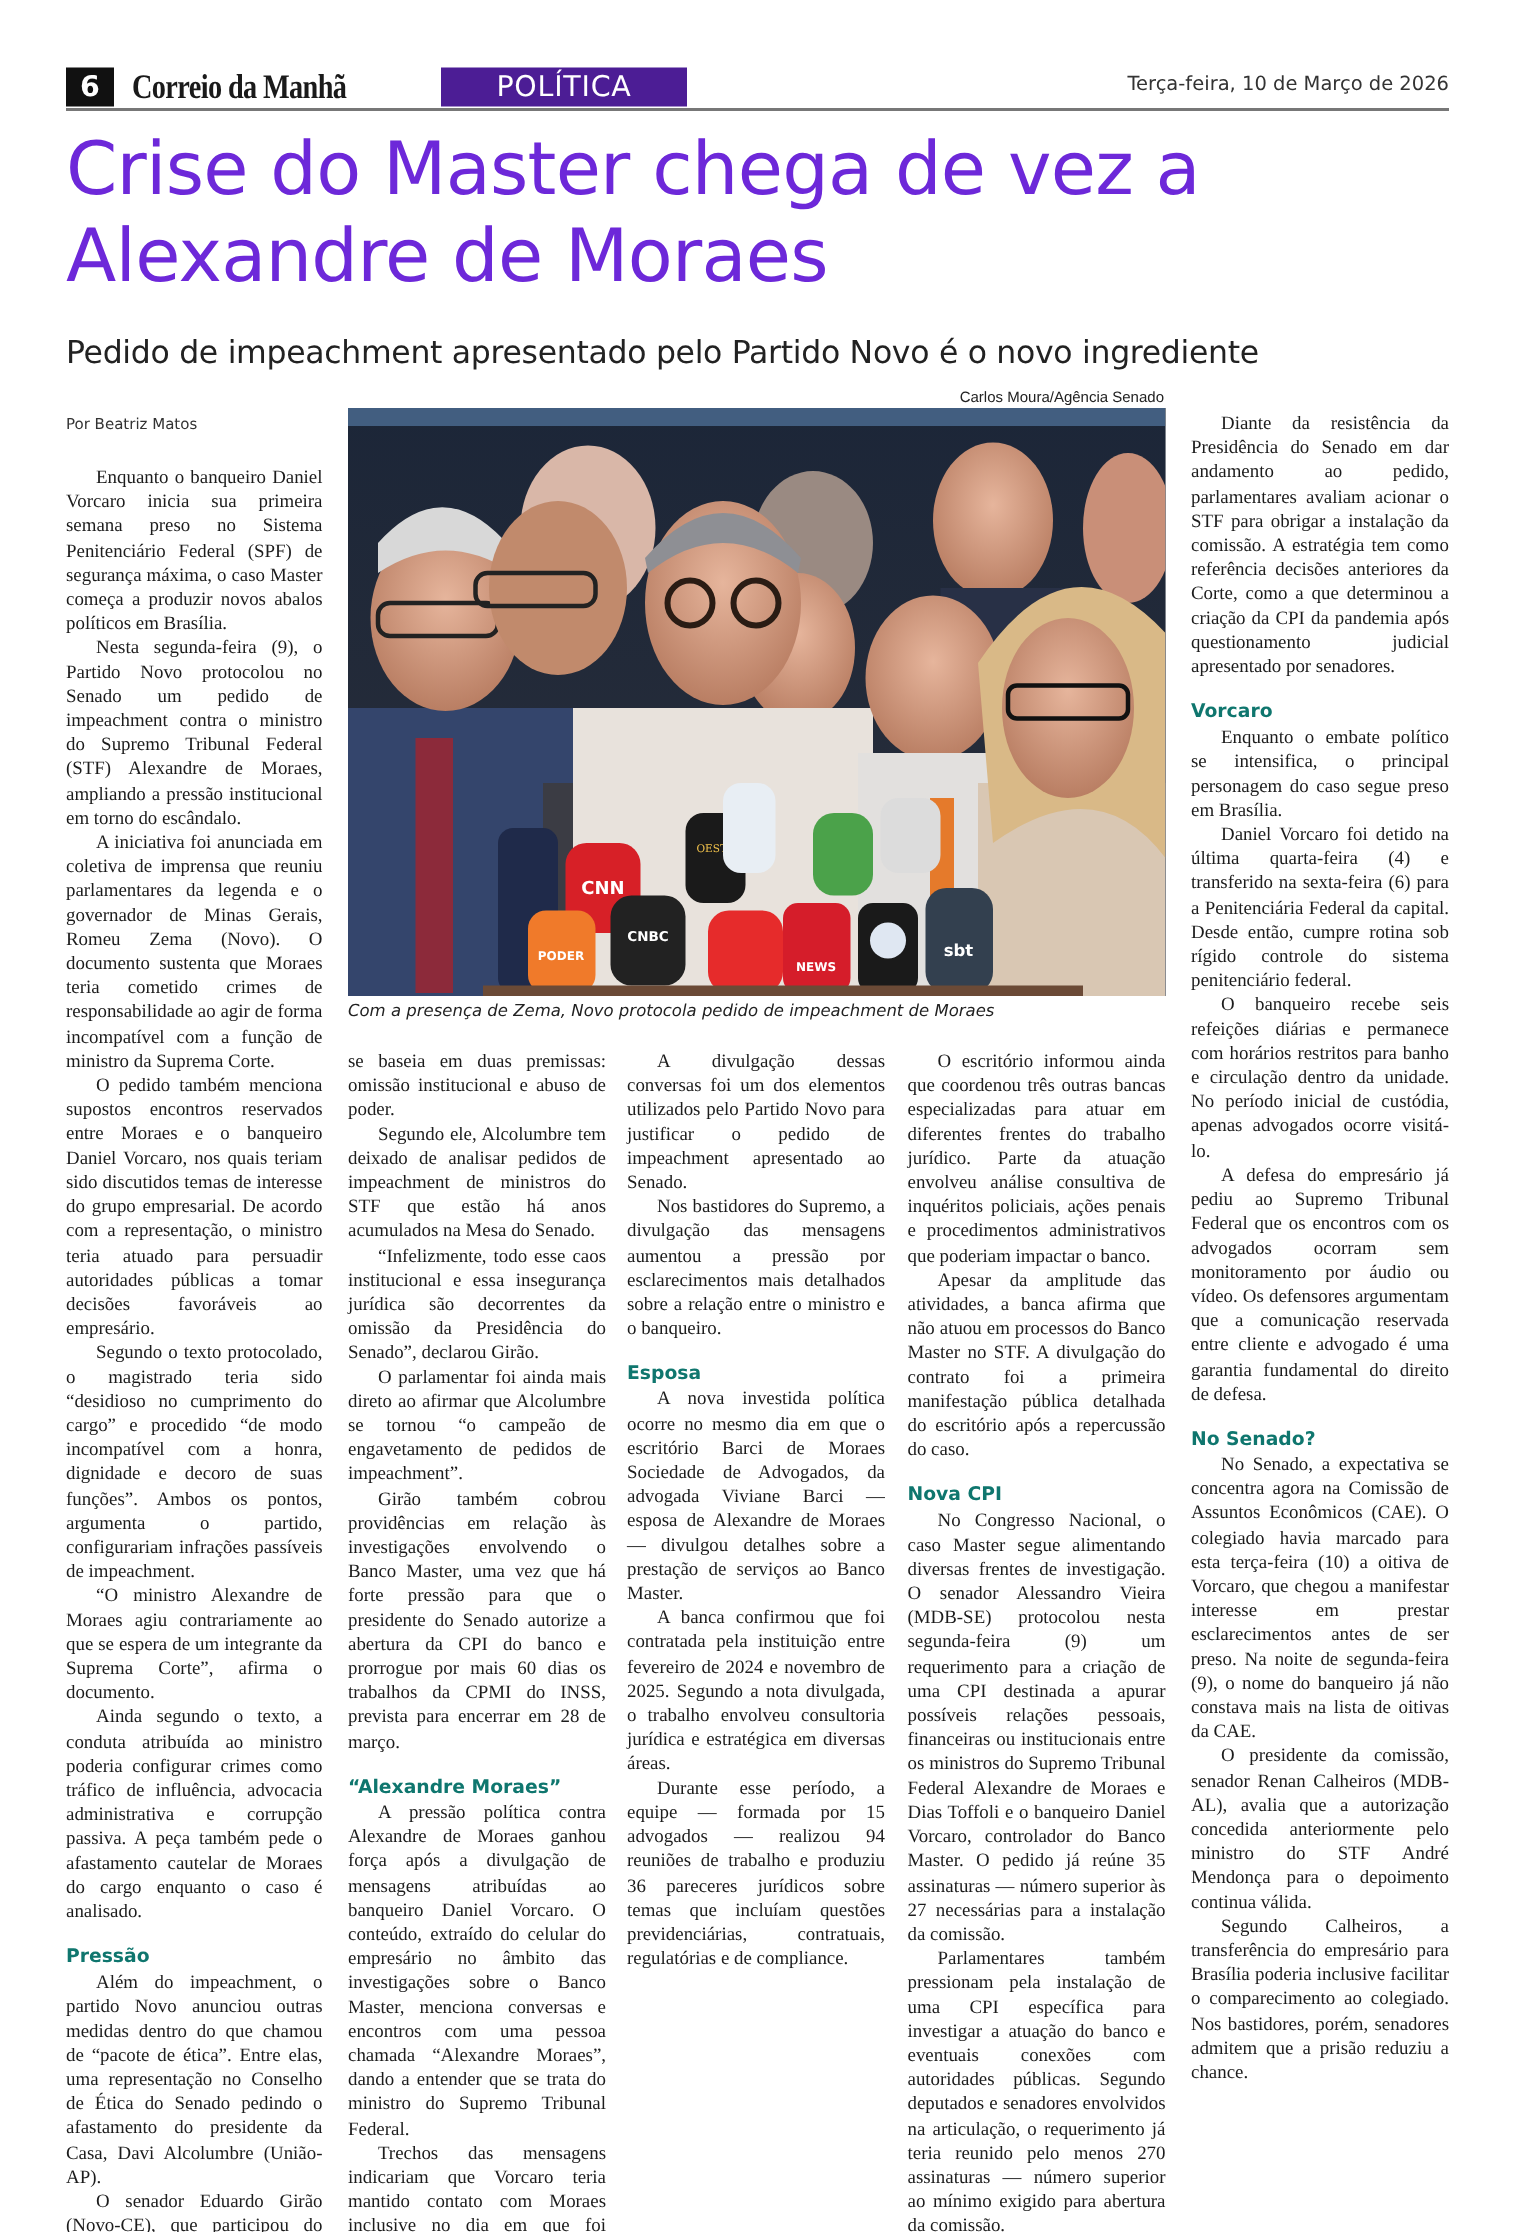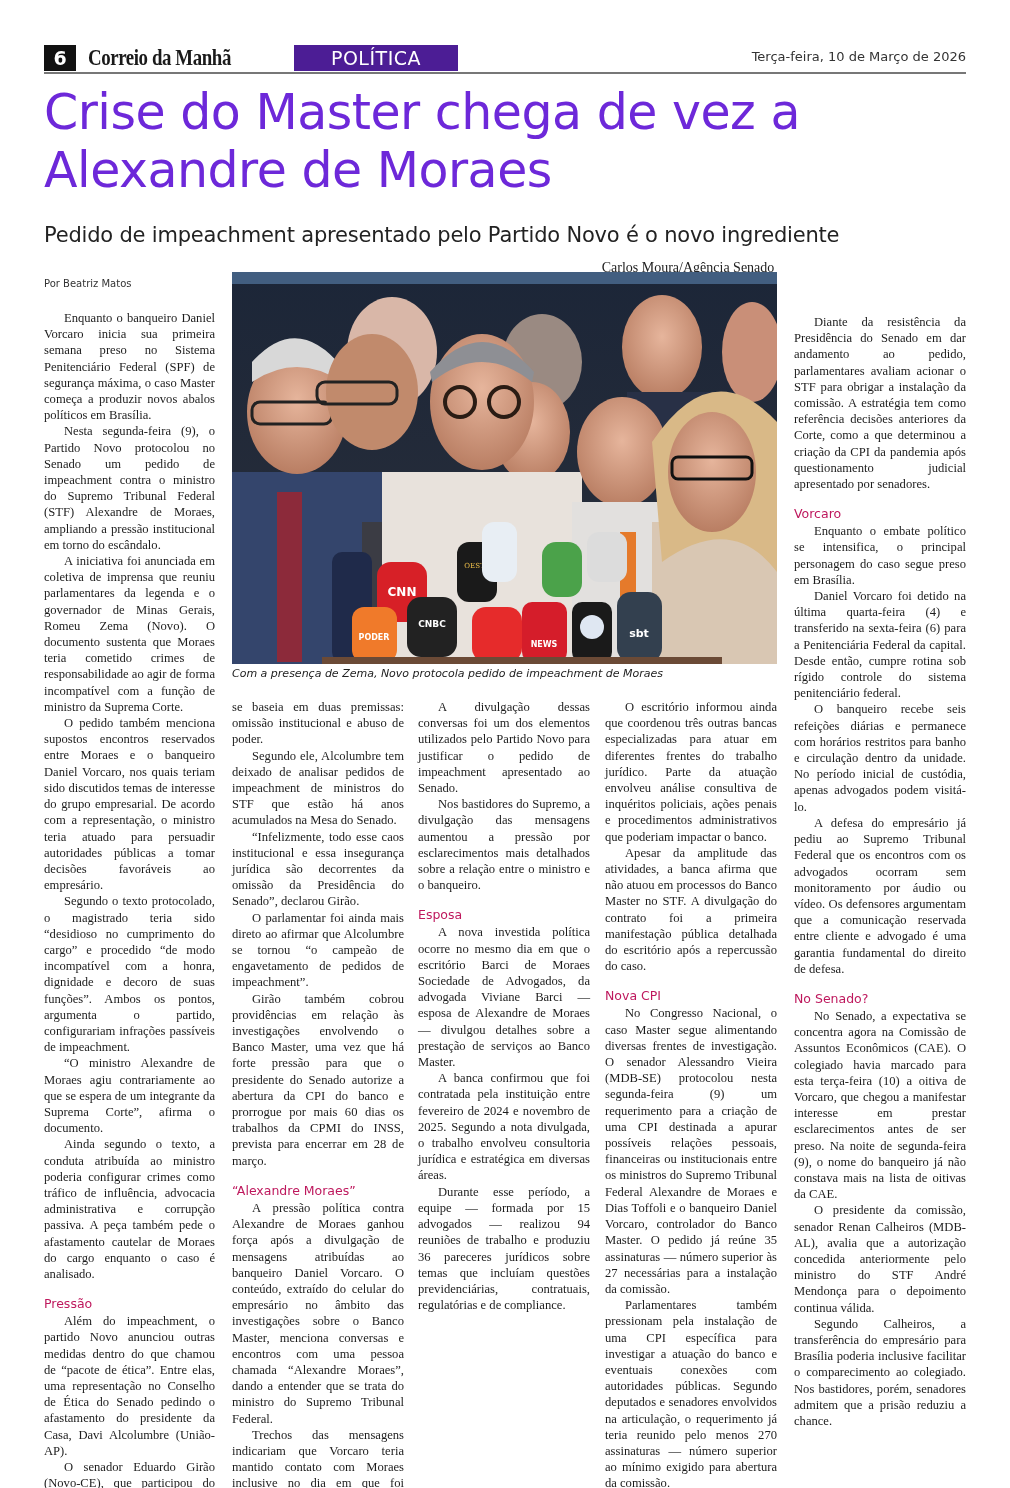--- a/index.html
+++ b/index.html
@@ -13,34 +13,34 @@
   #issue-date{position:absolute;right:0;top:4px;font-family:"DejaVu Sans",sans-serif;font-size:13px;color:#333;}
   #masthead-rule{position:absolute;left:0;top:27px;width:922px;height:2px;background:#777;}
 
   
   #headline{position:absolute;left:44px;top:84px;width:900px;font-family:"DejaVu Sans",sans-serif;font-size:49px;line-height:58px;font-weight:500;letter-spacing:-0.5px;margin:0;color:#6d28d9;}
   #subheadline{position:absolute;left:44px;top:220px;width:930px;font-family:"DejaVu Sans",sans-serif;font-size:21px;line-height:30px;font-weight:400;color:#222;margin:0;letter-spacing:-0.2px;}
 
   #byline{position:absolute;left:44px;top:278px;font-family:"DejaVu Sans",sans-serif;font-size:10px;color:#333;}
 
   
-  #photo-credit{position:absolute;left:600px;top:260px;width:176px;text-align:center;font-family:Liberation Serif, serif;font-size:14px;color:#222;}
+  #photo-credit{position:absolute;left:600px;top:260px;width:176px;text-align:right;font-family:Liberation Sans, sans-serif;font-size:10px;color:#222;}
   #photo{position:absolute;left:232px;top:272px;width:545px;height:392px;overflow:hidden;background:#1b2230;}
   #photo svg{display:block;}
   #photo-caption{position:absolute;left:232px;top:667px;width:560px;font-family:"DejaVu Sans",sans-serif;font-size:11px;font-style:italic;color:#222;}
 
   
   .col{position:absolute;font-family:"Liberation Serif",serif;font-size:12.6px;line-height:16.2px;color:#1c1c1c;text-align:justify;hyphens:auto;}
   .col p{margin:0;text-indent:20px;}
-  .col h3{font-family:"DejaVu Sans",sans-serif;font-size:12.5px;font-weight:normal;margin:14px 0 1px 0;line-height:16px;color:#be185d;}
+  .col h3{font-family:"DejaVu Sans",sans-serif;font-size:12.5px;font-weight:bold;margin:14px 0 1px 0;line-height:16px;color:#0f766e;}
   #col1{left:44px;top:310px;width:171px;}
   #col2{left:232px;top:699px;width:172px;}
   #col3{left:418px;top:699px;width:172px;}
   #col4{left:605px;top:699px;width:172px;}
-  #col5{left:794px;top:274px;width:172px;margin-top:40px;}
+  #col5{left:794px;top:274px;width:172px;}
 </style>
 </head>
 <body>
 
 <header id="masthead">
   <div id="page-num">6</div>
   <div id="paper-name">Correio da Manhã</div>
   <div id="section-tag">POLÍTICA</div>
   <div id="issue-date">Terça-feira, 10 de Março de 2026</div>
   <div id="masthead-rule"></div>
@@ -158,20 +158,20 @@
       <p>Apesar da amplitude das atividades, a banca afirma que não atuou em processos do Banco Master no STF. A divulgação do contrato foi a primeira manifestação pública detalhada do escritório após a repercussão do caso.</p>
       <h3>Nova CPI</h3>
       <p>No Congresso Nacional, o caso Master segue alimentando diversas frentes de investigação. O senador Alessandro Vieira (MDB-SE) protocolou nesta segunda-feira (9) um requerimento para a criação de uma CPI destinada a apurar possíveis relações pessoais, financeiras ou institucionais entre os ministros do Supremo Tribunal Federal Alexandre de Moraes e Dias Toffoli e o banqueiro Daniel Vorcaro, controlador do Banco Master. O pedido já reúne 35 assinaturas — número superior às 27 necessárias para a instalação da comissão.</p>
       <p>Parlamentares também pressionam pela instalação de uma CPI específica para investigar a atuação do banco e eventuais conexões com autoridades públicas. Segundo deputados e senadores envolvidos na articulação, o requerimento já teria reunido pelo menos 270 assinaturas — número superior ao mínimo exigido para abertura da comissão.</p>
     </div>
   <div class="col" id="col5">
       <p>Diante da resistência da Presidência do Senado em dar andamento ao pedido, parlamentares avaliam acionar o STF para obrigar a instalação da comissão. A estratégia tem como referência decisões anteriores da Corte, como a que determinou a criação da CPI da pandemia após questionamento judicial apresentado por senadores.</p>
       <h3>Vorcaro</h3>
       <p>Enquanto o embate político se intensifica, o principal personagem do caso segue preso em Brasília.</p>
       <p>Daniel Vorcaro foi detido na última quarta-feira (4) e transferido na sexta-feira (6) para a Penitenciária Federal da capital. Desde então, cumpre rotina sob rígido controle do sistema penitenciário federal.</p>
-      <p>O banqueiro recebe seis refeições diárias e permanece com horários restritos para banho e circulação dentro da unidade. No período inicial de custódia, apenas advogados podem visitá-lo.</p>
+      <p>O banqueiro recebe seis refeições diárias e permanece com horários restritos para banho e circulação dentro da unidade. No período inicial de custódia, apenas advogados ocorre visitá-lo.</p>
       <p>A defesa do empresário já pediu ao Supremo Tribunal Federal que os encontros com os advogados ocorram sem monitoramento por áudio ou vídeo. Os defensores argumentam que a comunicação reservada entre cliente e advogado é uma garantia fundamental do direito de defesa.</p>
       <h3>No Senado?</h3>
       <p>No Senado, a expectativa se concentra agora na Comissão de Assuntos Econômicos (CAE). O colegiado havia marcado para esta terça-feira (10) a oitiva de Vorcaro, que chegou a manifestar interesse em prestar esclarecimentos antes de ser preso. Na noite de segunda-feira (9), o nome do banqueiro já não constava mais na lista de oitivas da CAE.</p>
       <p>O presidente da comissão, senador Renan Calheiros (MDB-AL), avalia que a autorização concedida anteriormente pelo ministro do STF André Mendonça para o depoimento continua válida.</p>
       <p>Segundo Calheiros, a transferência do empresário para Brasília poderia inclusive facilitar o comparecimento ao colegiado. Nos bastidores, porém, senadores admitem que a prisão reduziu a chance.</p>
     </div>
 </article>
 
 </body></html>

